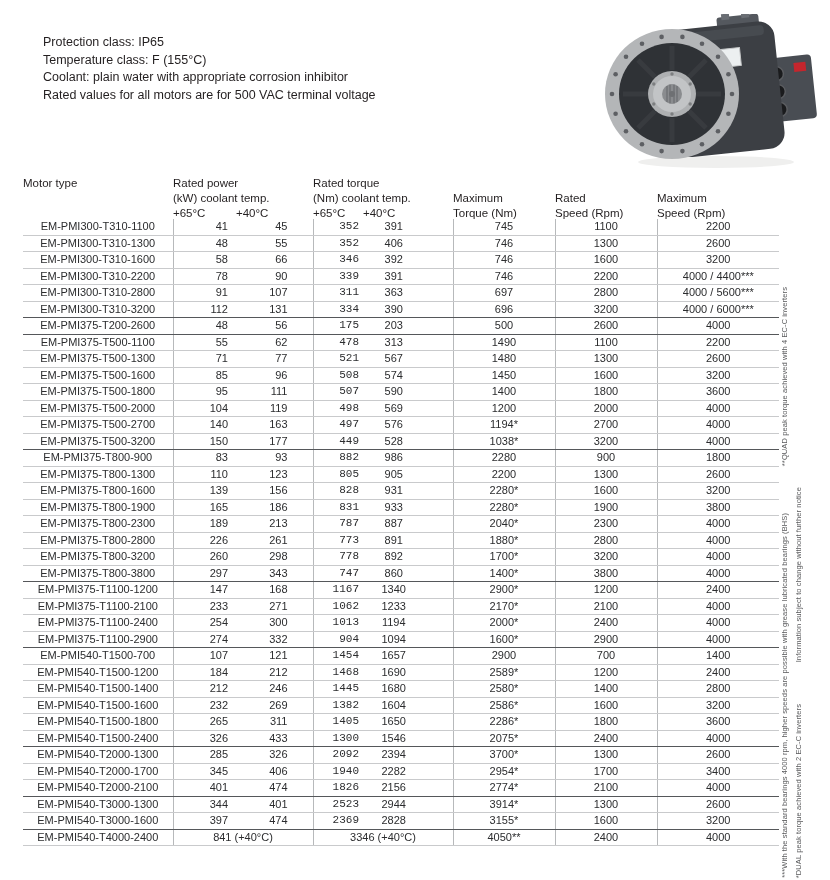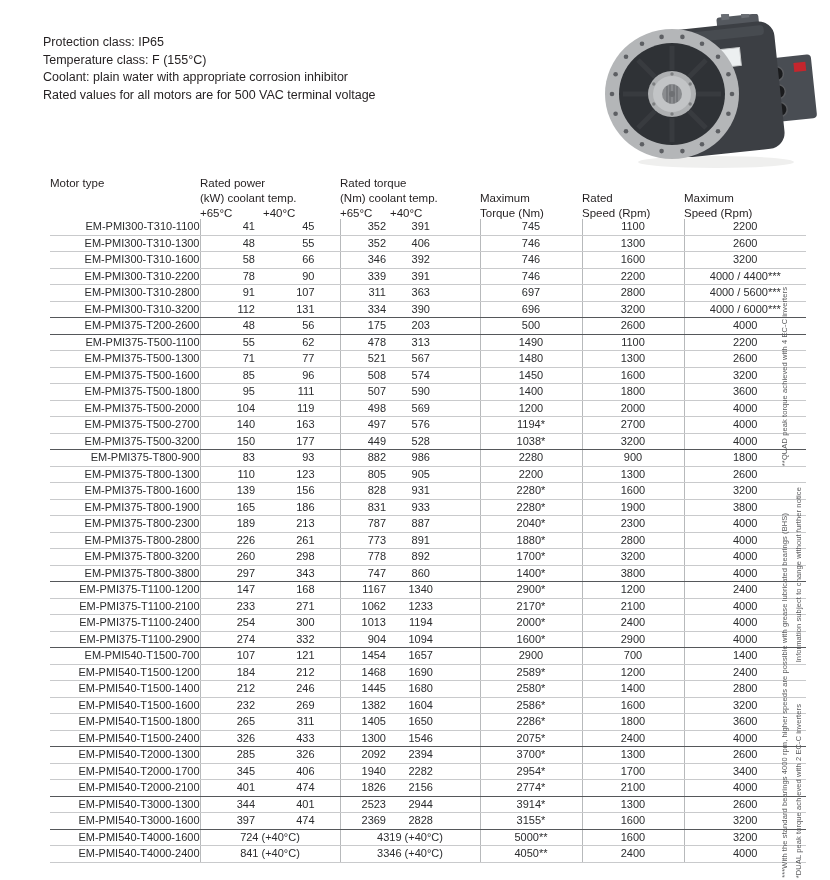--- a/index.html
+++ b/index.html
@@ -5,33 +5,33 @@
   html,body { margin:0; padding:0; }
   body {
     width:830px; height:880px; background:#ffffff; position:relative;
     font-family:"Liberation Sans","DejaVu Sans",sans-serif; color:#231f20;
     overflow:hidden;
   }
   .info-block { position:absolute; left:35px; top:34px; font-size:12.5px; line-height:17.5px;margin-left:8px; }
   .motor-figure { position:absolute; left:598px; top:14px; width:220px; height:158px; }
 
   table.spec {
-    position:absolute; left:50px; top:174px; width:756px;
+    position:absolute; left:23px; top:174px; width:756px;
     border-collapse:collapse; table-layout:fixed; font-size:11px; color:#2b2c2e;
   }
   table.spec th { font-weight:normal; text-align:left; padding:0; height:15px; font-size:11.5px; color:#231f20; vertical-align:bottom; }
   table.spec td { padding:0; height:15.5px; line-height:15.5px; white-space:nowrap; overflow:hidden; }
   tbody.data td { border-bottom:1px solid #c9cacc; }
   tbody.data tr.group-end td { border-bottom:1.6px solid #55575a; }
   tbody.data td.c1, tbody.data td.c3, tbody.data td.c5,
   tbody.data td.c6, tbody.data td.c7, tbody.data td.m1, tbody.data td.m2 { border-left:1px solid #b7b9bb; }
-  .c0 { text-align:right; }
+  .c0 { text-align:center; }
   .c1 { text-align:right; padding-right:8px !important; }
   .c2 { text-align:right; padding-right:25px !important; }
-  .c3 { text-align:right; padding-right:4px !important; }
+  .c3 { text-align:right; padding-right:4px !important;font-family:Liberation Mono, monospace; }
   .c4 { text-align:center; padding-right:28px !important; }
   .c5, .c6, .c7 { text-align:center; }
   .m1, .m2 { text-align:center; }
   th.grp { padding-left:12px; }
   th.grp2 { padding-left:7px; }
   th.lh { padding-left:4px; }
   th.r1 { text-align:right; padding-right:8px; }
   th.r2 { text-align:right; padding-right:25px; }
   th.r3 { text-align:right; padding-right:4px; }
   th.r4 { text-align:right; padding-right:28px; }
@@ -532,28 +532,20 @@
         <td class="c0">EM-PMI540-T3000-1600</td>
         <td class="c1">397</td>
         <td class="c2">474</td>
         <td class="c3">2369</td>
         <td class="c4">2828</td>
         <td class="c5">3155*</td>
         <td class="c6">1600</td>
         <td class="c7">3200</td>
       </tr>
       <tr>
-        <td class="c0">EM-PMI540-T4000-1600</td>
-        <td class="m1" colspan="2">724 (+40°C)</td>
-        <td class="m2" colspan="2">4319 (+40°C)</td>
-        <td class="c5">5000**</td>
-        <td class="c6">1600</td>
-        <td class="c7">3200</td>
-      </tr>
-      <tr>
         <td class="c0">EM-PMI540-T4000-2400</td>
         <td class="m1" colspan="2">841 (+40°C)</td>
         <td class="m2" colspan="2">3346 (+40°C)</td>
         <td class="c5">4050**</td>
         <td class="c6">2400</td>
         <td class="c7">4000</td>
       </tr>
     </tbody>
 </table>
 

